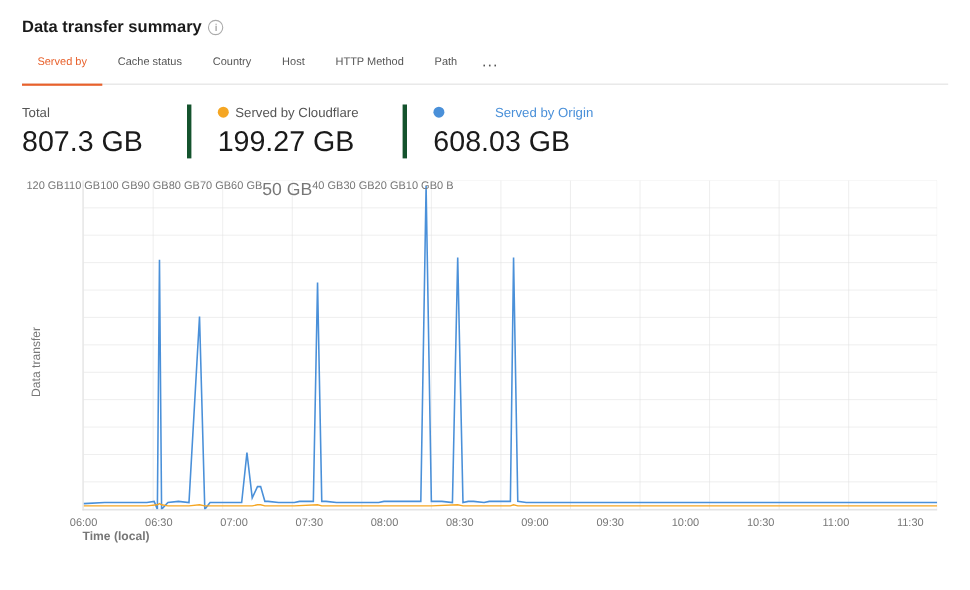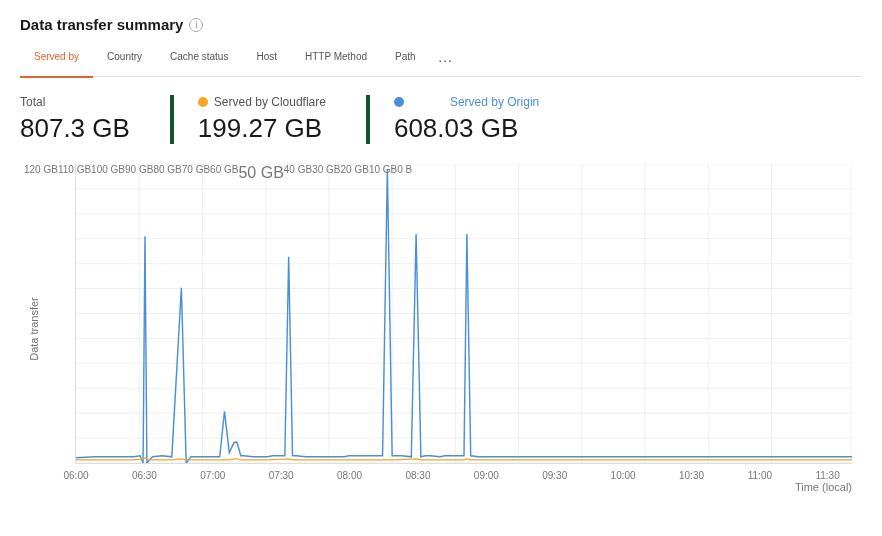--- a/index.html
+++ b/index.html
@@ -29,22 +29,22 @@
 </head>
 <body>
 
 <div class="page-title">
   <span>Data transfer summary</span>
   <span class="info-icon">i</span>
 </div>
 
 <div class="tabs">
   <div class="tab active">Served by</div>
+  <div class="tab">Cache status</div>
   <div class="tab">Country</div>
-  <div class="tab">Cache status</div>
   <div class="tab">Host</div>
   <div class="tab">HTTP Method</div>
   <div class="tab">Path</div>
   <div class="tab-more">···</div>
 </div>
 
 <div class="stats-row">
   <div class="stat-block">
     <div class="stat-label">
       <span>Total</span>
@@ -289,16 +289,16 @@
       <span style="font-size:10px;color:#777;transform:translateX(-50%);">08:00</span>
       <span style="font-size:10px;color:#777;transform:translateX(-50%);">08:30</span>
       <span style="font-size:10px;color:#777;transform:translateX(-50%);">09:00</span>
       <span style="font-size:10px;color:#777;transform:translateX(-50%);">09:30</span>
       <span style="font-size:10px;color:#777;transform:translateX(-50%);">10:00</span>
       <span style="font-size:10px;color:#777;transform:translateX(-50%);">10:30</span>
       <span style="font-size:10px;color:#777;transform:translateX(-50%);">11:00</span>
       <span style="font-size:10px;color:#777;transform:translateX(-50%);">11:30</span>
     </div>
   </div>
-  <div style="position:absolute;bottom:0;left:55px;right:10px;text-align:right;">
+  <div style="position:absolute;bottom:0;left:55px;right:10px;text-align:left;font-weight:bold;">
     <span style="font-size:11px;color:#777;">Time (local)</span>
   </div>
 </div>
 
 </body></html>

